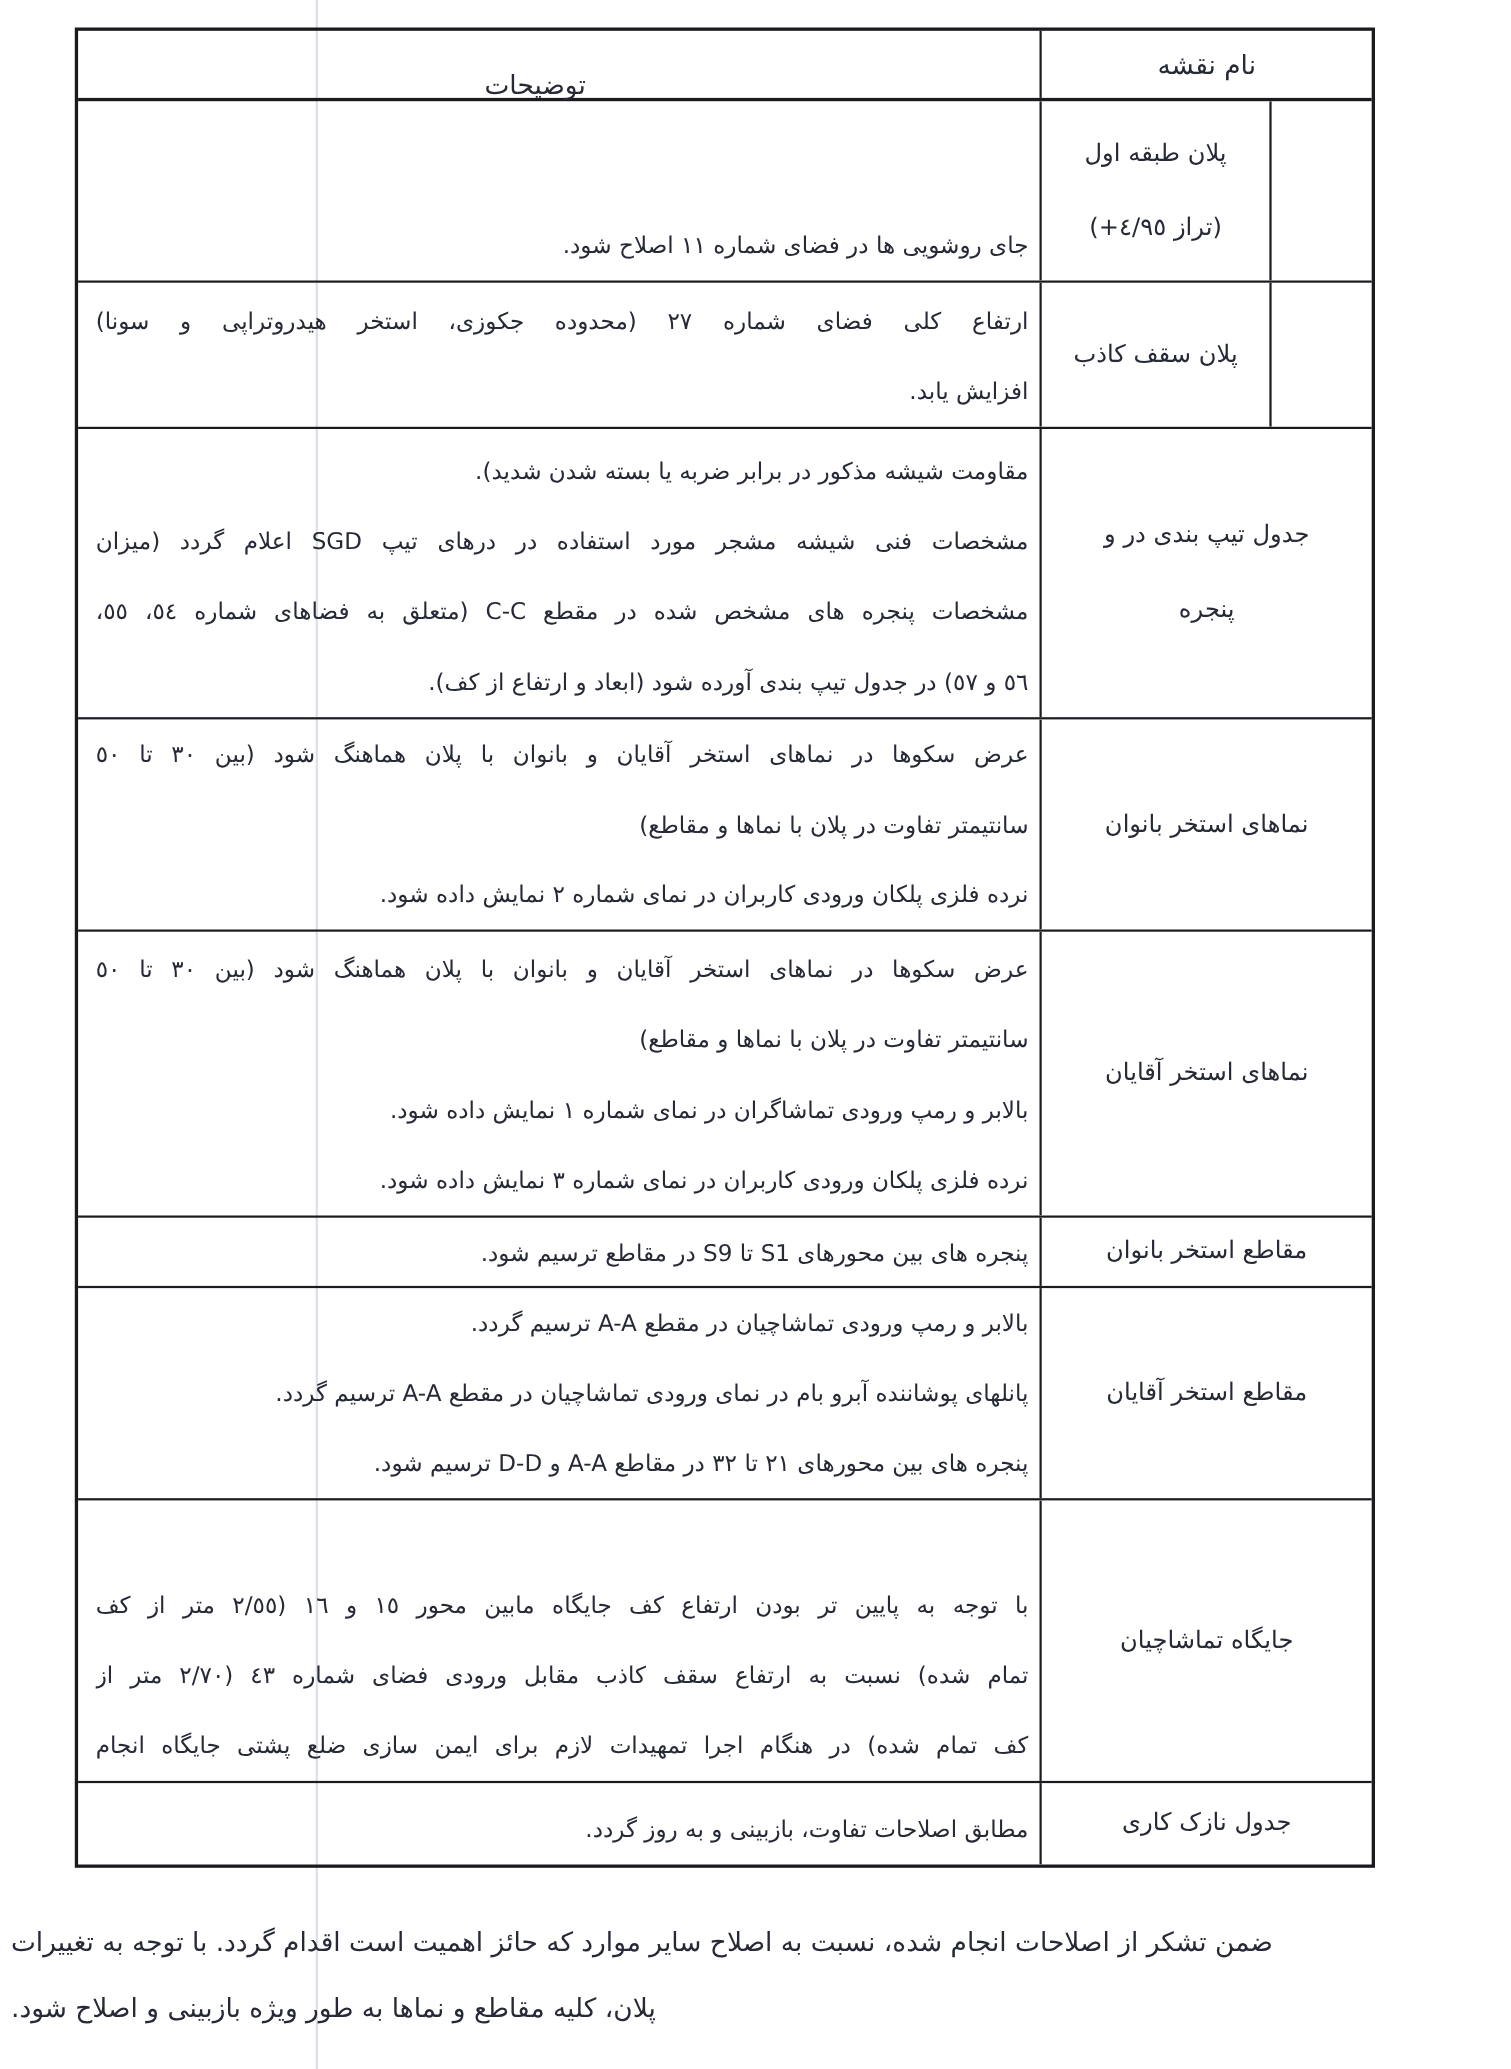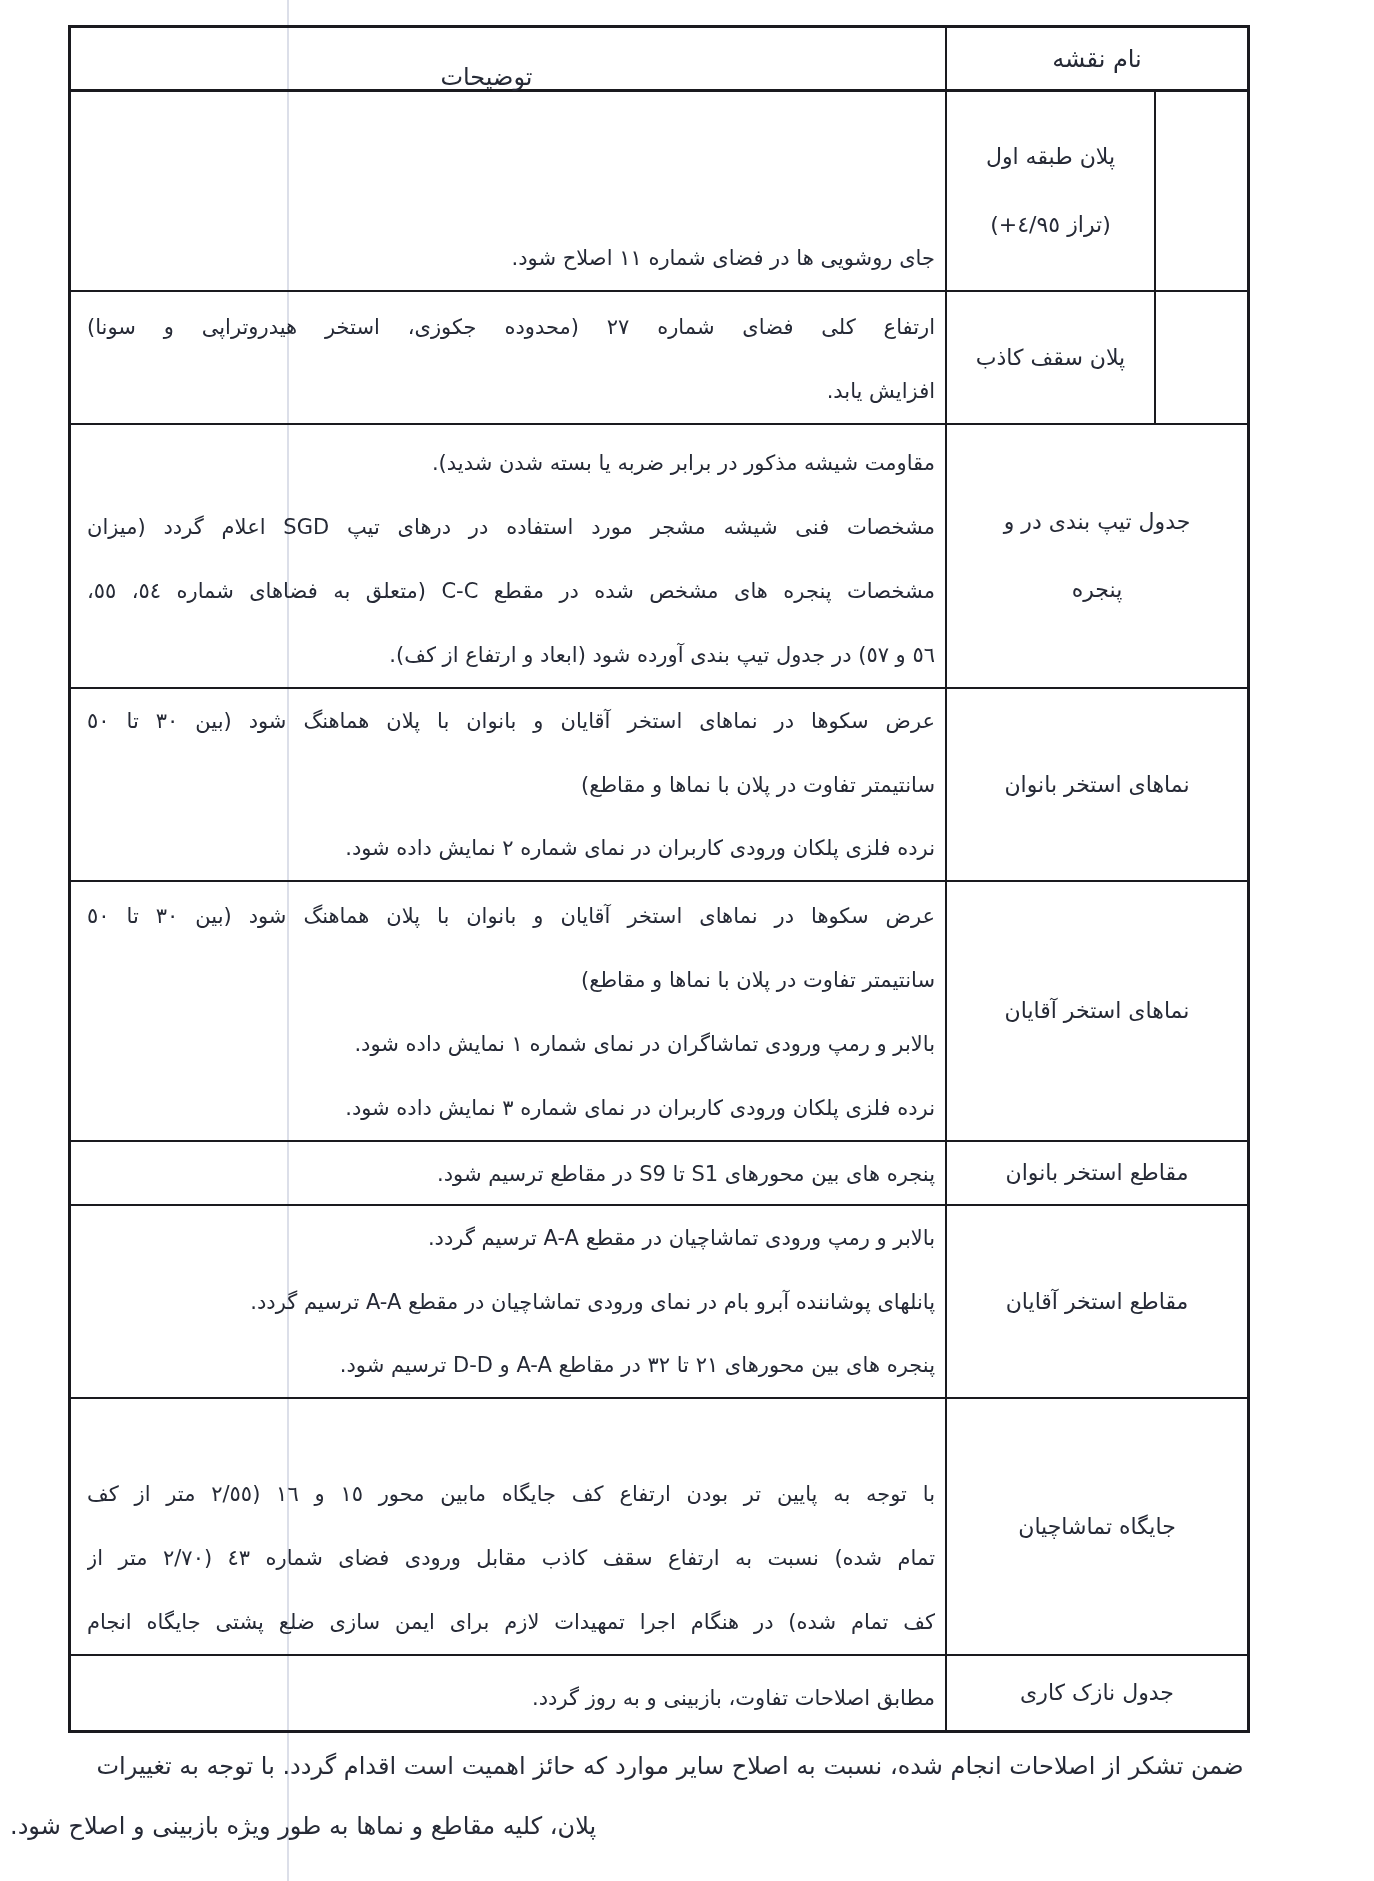--- a/index.html
+++ b/index.html
@@ -46,21 +46,21 @@
     font-size:24px;
     margin-top:36px;
   }
   .trow{
     display:flex;
     border-top:2px solid var(--border);
     box-sizing:border-box;
     overflow:hidden;
   }
   .trow:first-child{border-top:none;}
-  .tbody .trow:nth-child(1){height:198px;}
+  .tbody .trow:nth-child(1){height:163px;}
   .tbody .trow:nth-child(2){height:133px;}
   .tbody .trow:nth-child(3){height:264px;}
   .tbody .trow:nth-child(4){height:193px;}
   .tbody .trow:nth-child(5){height:260px;}
   .tbody .trow:nth-child(6){height:64px;}
   .tbody .trow:nth-child(7){height:193px;}
   .tbody .trow:nth-child(8){height:257px;}
   .tbody .trow:nth-child(9){height:76px;}
   .cell-name{
     width:302px;flex:0 0 302px;
@@ -97,21 +97,21 @@
   }
   .line.fill{
     text-align:justify;
     text-align-last:justify;
   }
   .footer{
     position:absolute;top:1748px;right:44px;left:10px;
     direction:rtl;
     font-size:24px;
   }
-  .footer-line-1{white-space:nowrap;text-align:center;line-height:36px;}
+  .footer-line-1{white-space:nowrap;text-align:left;line-height:36px;}
   .footer-line-2{white-space:nowrap;text-align:left;line-height:36px;margin-top:24px;padding-left:0;padding-right:65px;}
 </style>
 </head>
 <body>
 
 <div class="page">
   <div class="scan-line"></div>
 
   <div class="doc-table">
     <div class="thead">

